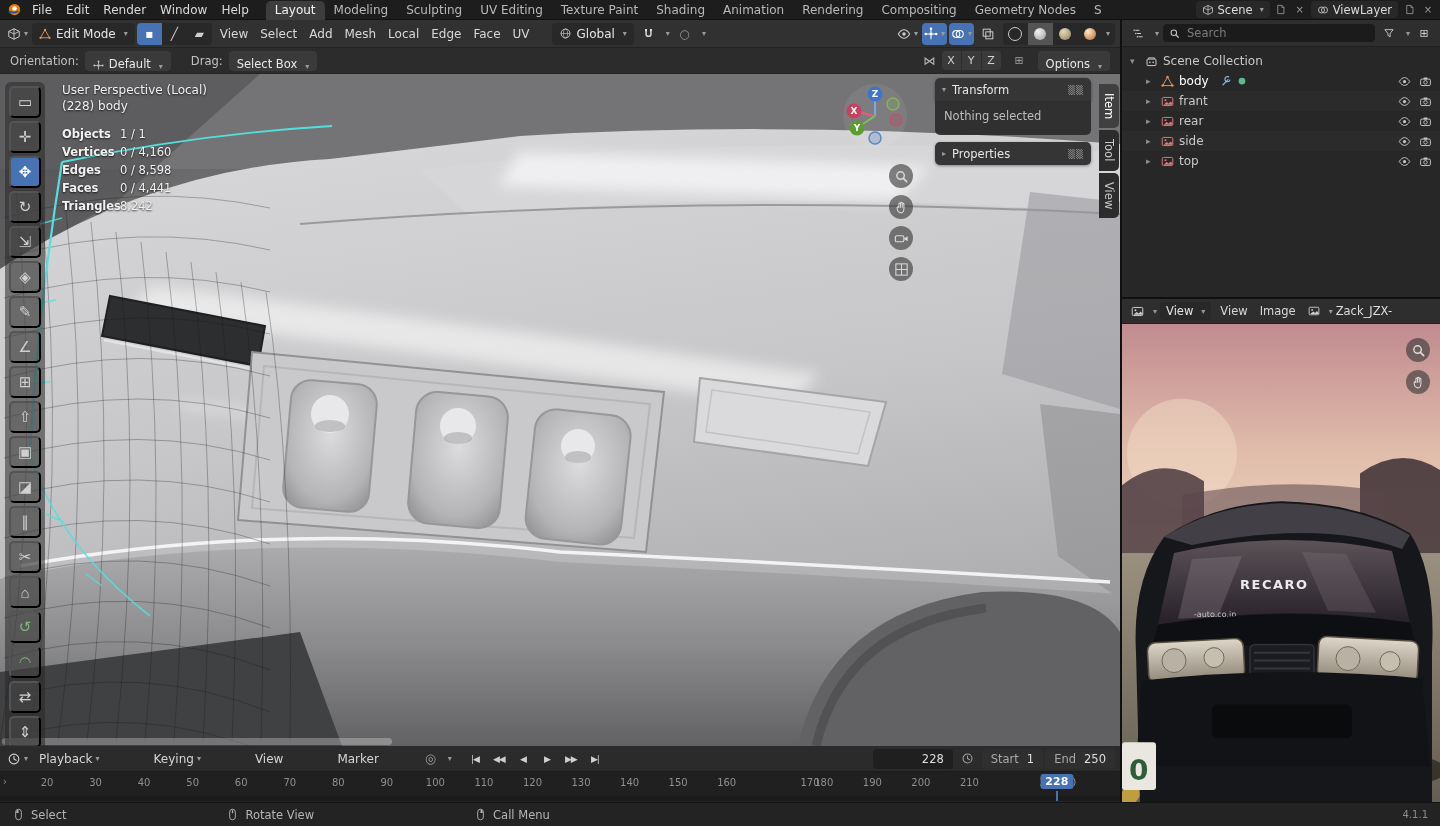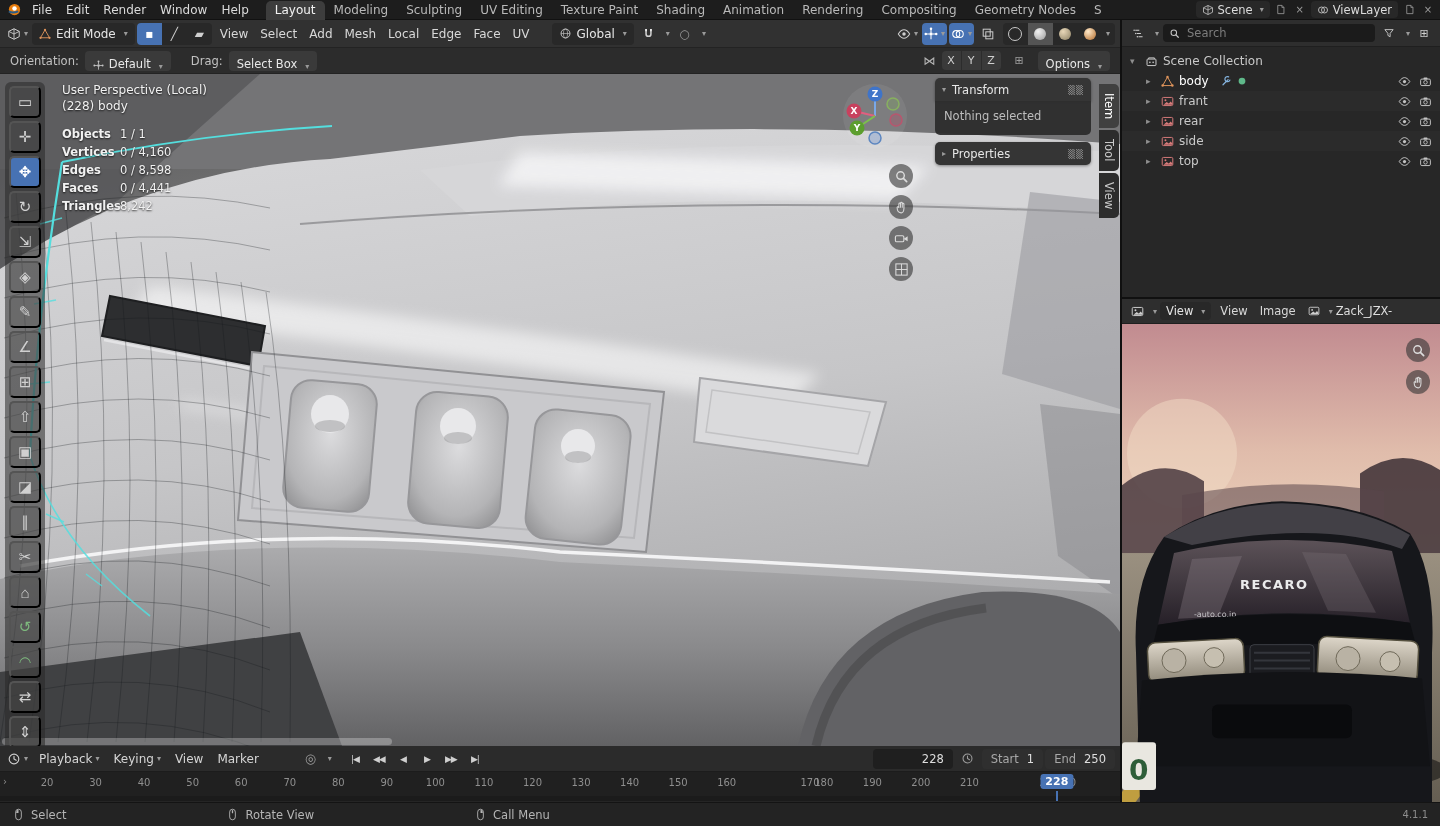--- a/index.html
+++ b/index.html
@@ -644,21 +644,21 @@
   </div>
 
   <div class="timeline">
     <div class="tl-header">
       <span class="icon-btn">
           <svg width="14" height="14">
             <use href="#i-clock"></use>
           </svg>
           <span class="caret">▾</span>
         </span>
-      <nav style="display:flex;">
+      <nav style="display:flex;gap:40px;">
 
           <span class="tl-menu">
             <span>Playback</span>
             <span class="caret">▾</span>
           </span>
 
           <span class="tl-menu">
             <span>Keying</span>
             <span class="caret">▾</span>
           </span>

